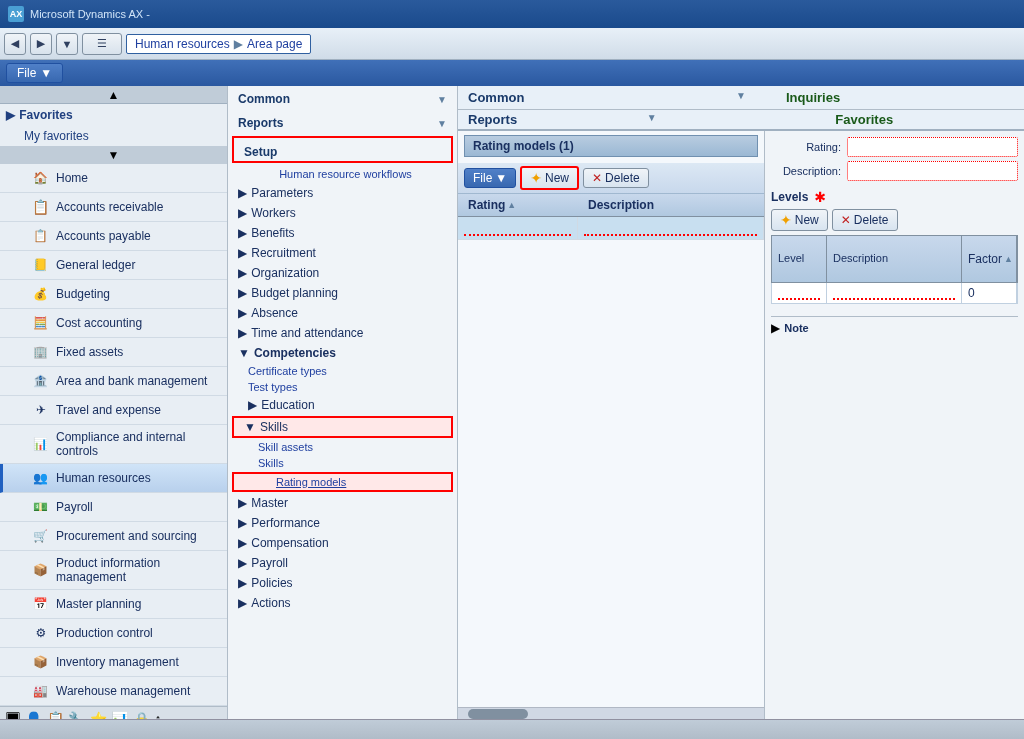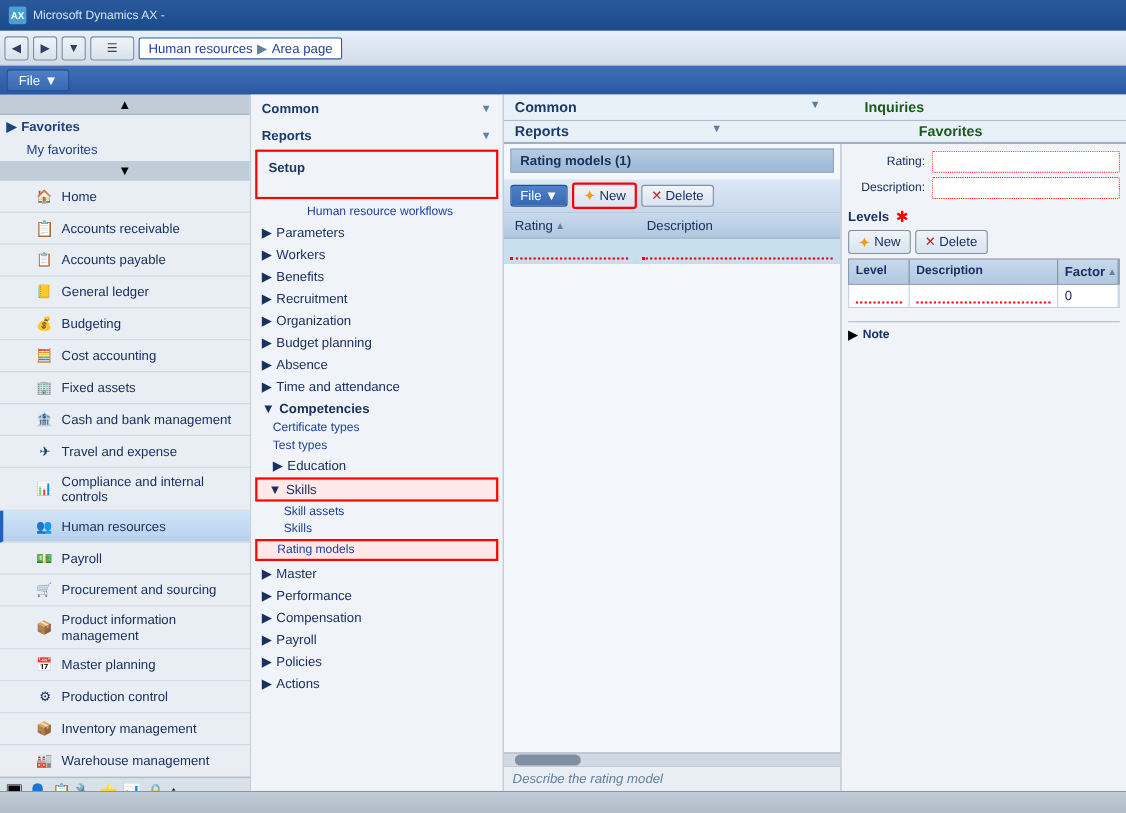--- a/index.html
+++ b/index.html
@@ -161,21 +161,21 @@
       font-size: 11px;
       color: #1a3060;
       cursor: pointer;
       gap: 4px;
     }
     .area-group.open { font-weight: bold; }
     .setup-title {
       font-size: 13px;
       font-weight: bold;
       color: #1a3a6a;
-      padding: 6px 10px 20px;
+      padding: 6px 10px 2px;
       border: 2px solid red;
       margin: 2px 4px;
     }
     .sub-item {
       padding: 2px 10px 2px 20px;
       font-size: 11px;
       color: #2040a0;
       cursor: pointer;
     }
     .sub-item.highlighted-box {
@@ -267,21 +267,21 @@
     }
 
     .grid-header {
       display: flex;
       background: linear-gradient(to bottom, #c8d8ec, #b0c8e0);
       border-bottom: 1px solid #8090a0;
       padding: 2px 4px;
     }
     .grid-header-cell {
       font-size: 11px;
-      font-weight: normal;
+      font-weight: bold;
       color: #1a3060;
       padding: 2px 6px;
       display: flex; align-items: center; gap: 2px;
     }
     .grid-row {
       display: flex;
       border-bottom: 1px solid #d0dae4;
       background: white;
     }
     .grid-row.selected { background: #c8dff0; }
@@ -334,23 +334,23 @@
       font-weight: bold;
       color: #1a3060;
     }
     .levels-grid-header {
       display: flex;
       background: linear-gradient(to bottom, #c8d8ec, #b0c8e0);
       border: 1px solid #8090a0;
     }
     .levels-grid-header-cell {
       font-size: 11px;
-      font-weight: bold;
-      color: #1a3060;
-      padding: 4px 6px;
+      font-weight: normal;
+      color: #1a3060;
+      padding: 16px 6px;
       border-right: 1px solid #8090a0;
     }
     .levels-grid-row {
       display: flex;
       border: 1px solid #c0d0e0;
       border-top: none;
       background: white;
     }
     .levels-grid-cell {
       font-size: 11px;
@@ -473,21 +473,21 @@
     <div class="sidebar-item">
       <div class="sidebar-icon">🧮</div>
       <span>Cost accounting</span>
     </div>
     <div class="sidebar-item">
       <div class="sidebar-icon">🏢</div>
       <span>Fixed assets</span>
     </div>
     <div class="sidebar-item">
       <div class="sidebar-icon">🏦</div>
-      <span>Cash and bank management</span>
+      <span>Area and bank management</span>
     </div>
     <div class="sidebar-item">
       <div class="sidebar-icon">✈</div>
       <span>Travel and expense</span>
     </div>
     <div class="sidebar-item">
       <div class="sidebar-icon">📊</div>
       <span>Compliance and internal controls</span>
     </div>
     <div class="sidebar-item active">
@@ -595,21 +595,21 @@
       <span>Education</span>
     </div>
 
     <div class="group-header outlined">
       <span>▼</span>
       <span>Skills</span>
     </div>
     <div class="sub-item" style="padding-left:30px;">Skill assets</div>
     <div class="sub-item" style="padding-left:30px;">Skills</div>
 
-    <div class="sub-item highlighted-box" style="padding-left:18px;">Rating models</div>
+    <div class="sub-item highlighted-box" style="padding-left:42px;text-decoration:underline;">Rating models</div>
 
     <div class="area-group">
       <span>▶</span>
       <span>Master</span>
     </div>
     <div class="area-group">
       <span>▶</span>
       <span>Performance</span>
     </div>
     <div class="area-group">
@@ -686,23 +686,20 @@
           <div class="grid-cell" style="flex:1;">
             <div style="border-bottom: 2px dotted red; min-width:100px; height:16px;"></div>
           </div>
         </div>
 
         <div style="flex:1;"></div>
         <div class="scrollbar-horiz">
           <div class="scrollbar-thumb"></div>
         </div>
 
-        <div class="panel-desc">
-          <span>Describe the rating model</span>
-        </div>
       </div>
 
       <div class="form-panel">
 
         <div class="form-row">
           <span class="form-label">Rating:</span>
           <input class="form-input" type="text" style="border-color: red; border-style: dotted;">
         </div>
 
         <div class="form-row">

